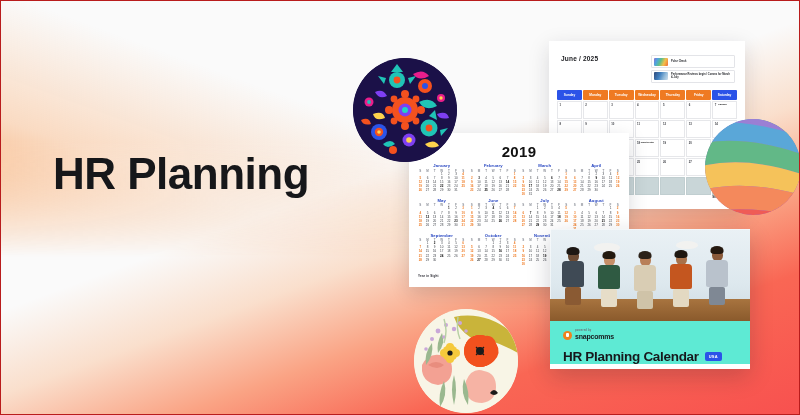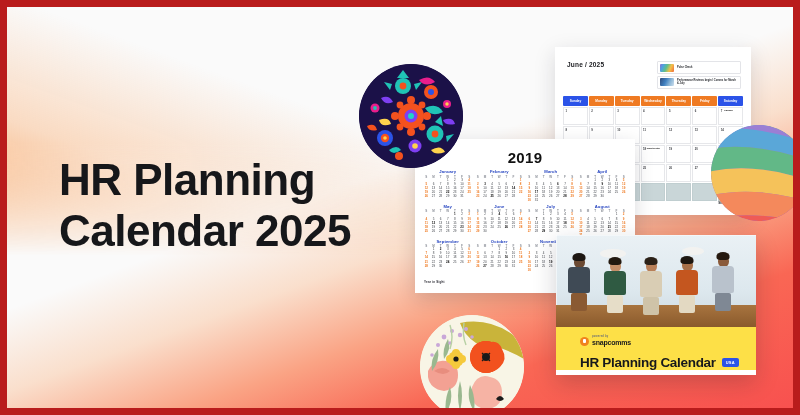--- a/index.html
+++ b/index.html
@@ -3,21 +3,21 @@
 <meta charset="utf-8">
 <style>
   html,body{margin:0;padding:0;}
   body{
     width:800px;height:415px;overflow:hidden;
     font-family:"Liberation Sans", sans-serif;
     background:#ffffff;
   }
   .stage{
     position:relative;width:800px;height:415px;overflow:hidden;
-    box-sizing:border-box;border:7px solid #b91c1c;
+    box-sizing:border-box;border:1px solid #b91c1c;
     background:#fafafa;
   }
   
   .bg-gradient{
     position:absolute;inset:0;
     background:
       linear-gradient(160deg,
         rgba(249,115,22,0) 44%,
         rgba(249,115,22,0.20) 56%,
         rgba(250,110,60,0.62) 68%,
@@ -161,21 +161,21 @@
   .sill{position:absolute;left:0;right:0;bottom:0;height:22px;
     background:linear-gradient(180deg,#a8743f 0%,#8a5a2c 100%);}
   .lamp{position:absolute;background:#f2f2f0;border-radius:50% 50% 44% 44%;}
   .person{position:absolute;bottom:18px;}
   .p-head{width:11px;height:12px;border-radius:50% 50% 46% 46%;margin:0 auto;}
   .p-hair{position:absolute;left:50%;transform:translateX(-50%);top:-3px;
     width:13px;height:8px;border-radius:50% 50% 30% 30%;}
   .p-body{width:22px;border-radius:4px 4px 2px 2px;margin-top:-1px;}
   .p-legs{width:16px;height:18px;margin:0 auto;border-radius:2px;}
 
-  .card-body{padding:9px 12px 0 24px;background:#fde047;}
+  .card-body{padding:9px 12px 0 13px;background:#5eead4;}
   .brand{display:flex;align-items:center;gap:3px;}
   .brand-mark{
     width:9px;height:9px;border-radius:50%;
     background:#f0821e;position:relative;flex:none;
   }
   .brand-mark:after{
     content:"";position:absolute;left:2.6px;top:2.6px;
     width:3.8px;height:3.8px;border-radius:1px;background:#fff;
   }
   .brand-txt{line-height:1;}
@@ -224,21 +224,20 @@
 </head>
 <body>
 
 <div class="stage">
 
   <div class="bg-gradient"></div>
   <div class="bg-gradient2"></div>
 
   <div class="headline">
     <span class="ln">HR Planning</span>
-    <span class="ln">Calendar 2025</span>
   </div>
 
   <div class="arc"></div>
   <div class="dots"></div>
 
   <div class="circ" id="circ-folk">
     <svg width="104" height="104" viewBox="0 0 104 104">
       <circle cx="52" cy="52" r="52" fill="#1b1148"></circle>
       <g>
         <circle cx="52" cy="52" r="13" fill="#f4511e"></circle>

